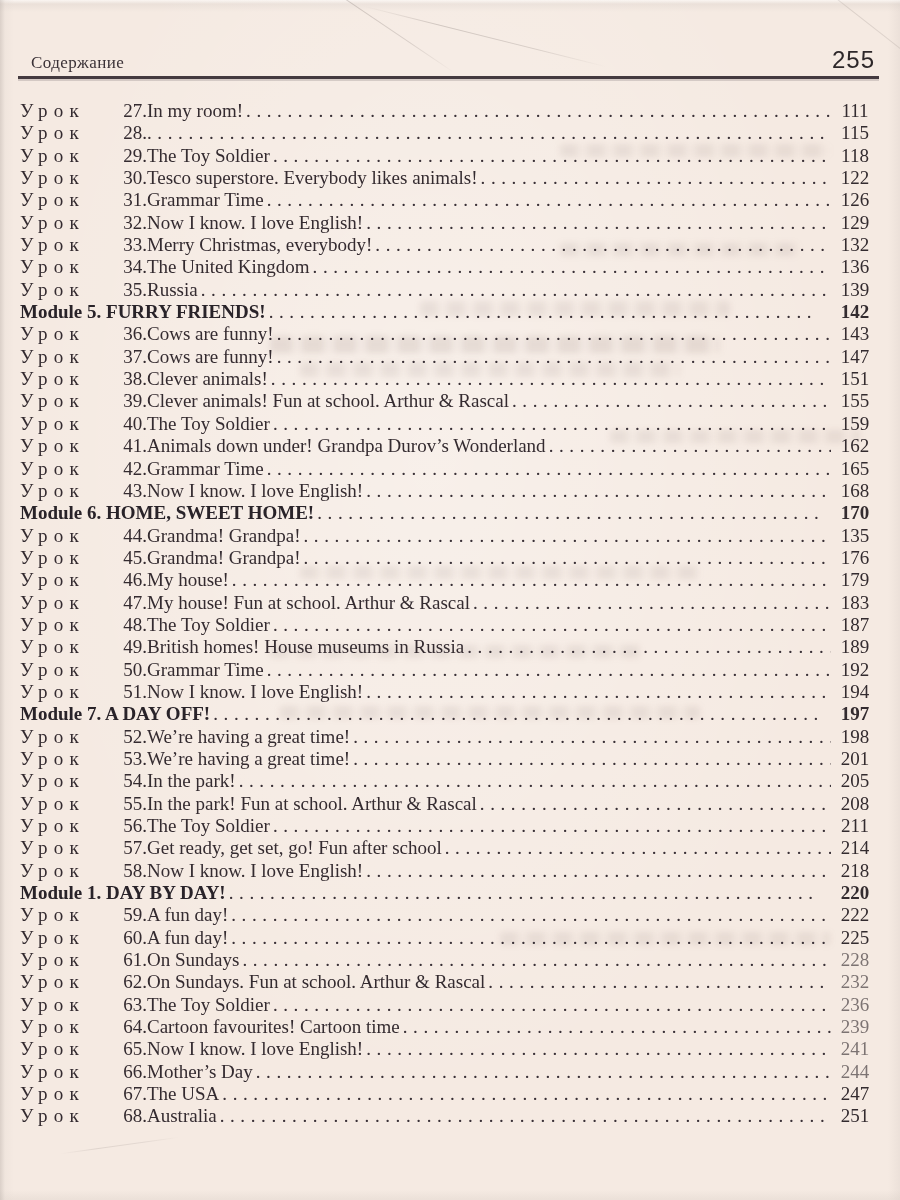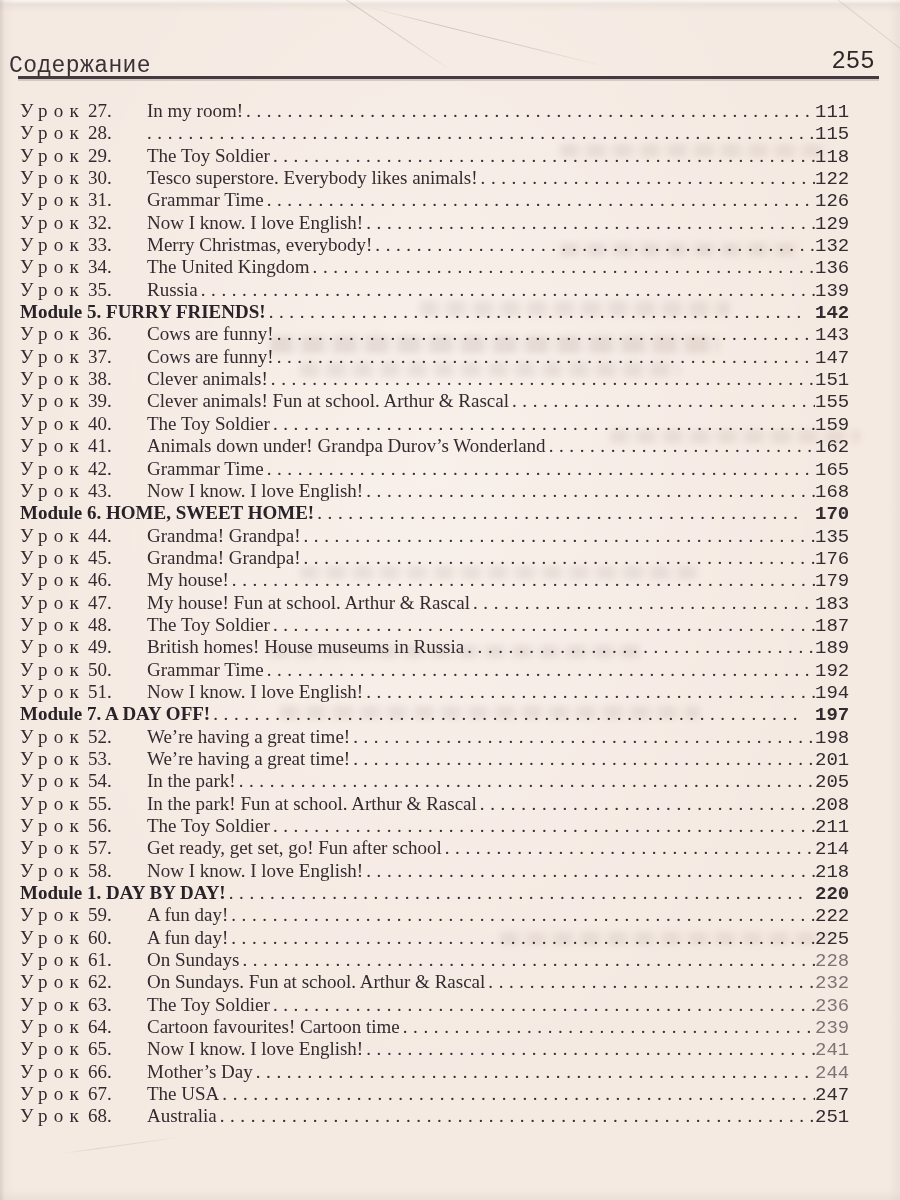--- a/index.html
+++ b/index.html
@@ -11,50 +11,50 @@
   .page { position:absolute; inset:0;
     background:
       radial-gradient(ellipse at 48% 38%, rgba(255,255,255,0.28), rgba(255,255,255,0) 62%),
       linear-gradient(90deg, rgba(186,176,170,0.45) 0px, rgba(228,218,211,0.30) 5px, rgba(245,236,229,0) 14px),
       linear-gradient(180deg, rgba(255,255,255,0.55) 0px, rgba(208,199,193,0.28) 4px, rgba(245,236,229,0) 12px),
       linear-gradient(270deg, rgba(214,203,196,0.30) 0px, rgba(245,236,229,0) 12px),
       linear-gradient(0deg, rgba(206,195,187,0.25) 0px, rgba(245,236,229,0) 10px),
       #f5eae2;
   }
   .hdr-title {
-    position:absolute; left:9px; top:53px;
-    font-family:Liberation Mono, monospace;
-    font-size:23px; color:#3a3136; letter-spacing:0.4px;
+    position:absolute; left:31px; top:53px;
+    font-family:Liberation Serif, serif;
+    font-size:17px; color:#3a3136; letter-spacing:0.4px;
   }
   .hdr-page {
     position:absolute; right:25px; top:46px;
     font-family:"Liberation Sans", sans-serif;
     font-size:24px; color:#2d2729; letter-spacing:1px;
   }
   .rule {
     position:absolute; left:18px; right:21px; top:76px; height:3px;
     background:#443a3f; box-shadow:0 2px 0 rgba(68,58,63,0.18);
   }
-  .toc { position:absolute; left:20px; right:37px; top:100px; }
+  .toc { position:absolute; left:20px; right:21px; top:100px; }
   .row {
     display:flex; align-items:baseline;
     height:22.35px; line-height:22.35px;
     font-size:19px; color:#342b30; white-space:nowrap;
   }
   .row.module { font-weight:bold; color:#292329; }
   .word { flex:0 0 68px; letter-spacing:0.33em; }
-  .num  { flex:0 0 59px; }
+  .num  { flex:0 0 59px;text-align:right; }
   .title { padding-right:3px; }
   .leader { flex:1 1 auto; min-width:0; overflow:hidden; }
   .leader::after {
     content:"......................................................................................................................................................";
     letter-spacing:5.6px; color:#3a3137; font-weight:normal;
   }
   .row.module .leader { margin-right:13px; }
-  .pg { flex:0 0 48px; text-align:left; color:#332b2f;font-family:Liberation Mono, monospace; }
+  .pg { flex:0 0 48px; text-align:center; color:#332b2f; }
   .pg.faded { opacity:0.62; filter:blur(0.3px); }
 
   
   .crease { position:absolute; background:linear-gradient(90deg, rgba(150,139,134,0) 0%, rgba(150,139,134,0.38) 30%, rgba(150,139,134,0.30) 70%, rgba(150,139,134,0) 100%); height:1px; }
   .crease.c1 { left:290px; top:22px; width:180px; transform:rotate(34deg); }
   .crease.c2 { left:360px; top:36px; width:250px; transform:rotate(14deg); }
   .crease.c3 { left:770px; top:40px; width:240px; transform:rotate(38deg); opacity:0.7; }
   .crease.c4 { left:60px; top:1145px; width:120px; transform:rotate(-8deg); opacity:0.6; }
   .ghost {
     position:absolute; height:13px; border-radius:3px; filter:blur(3px);

